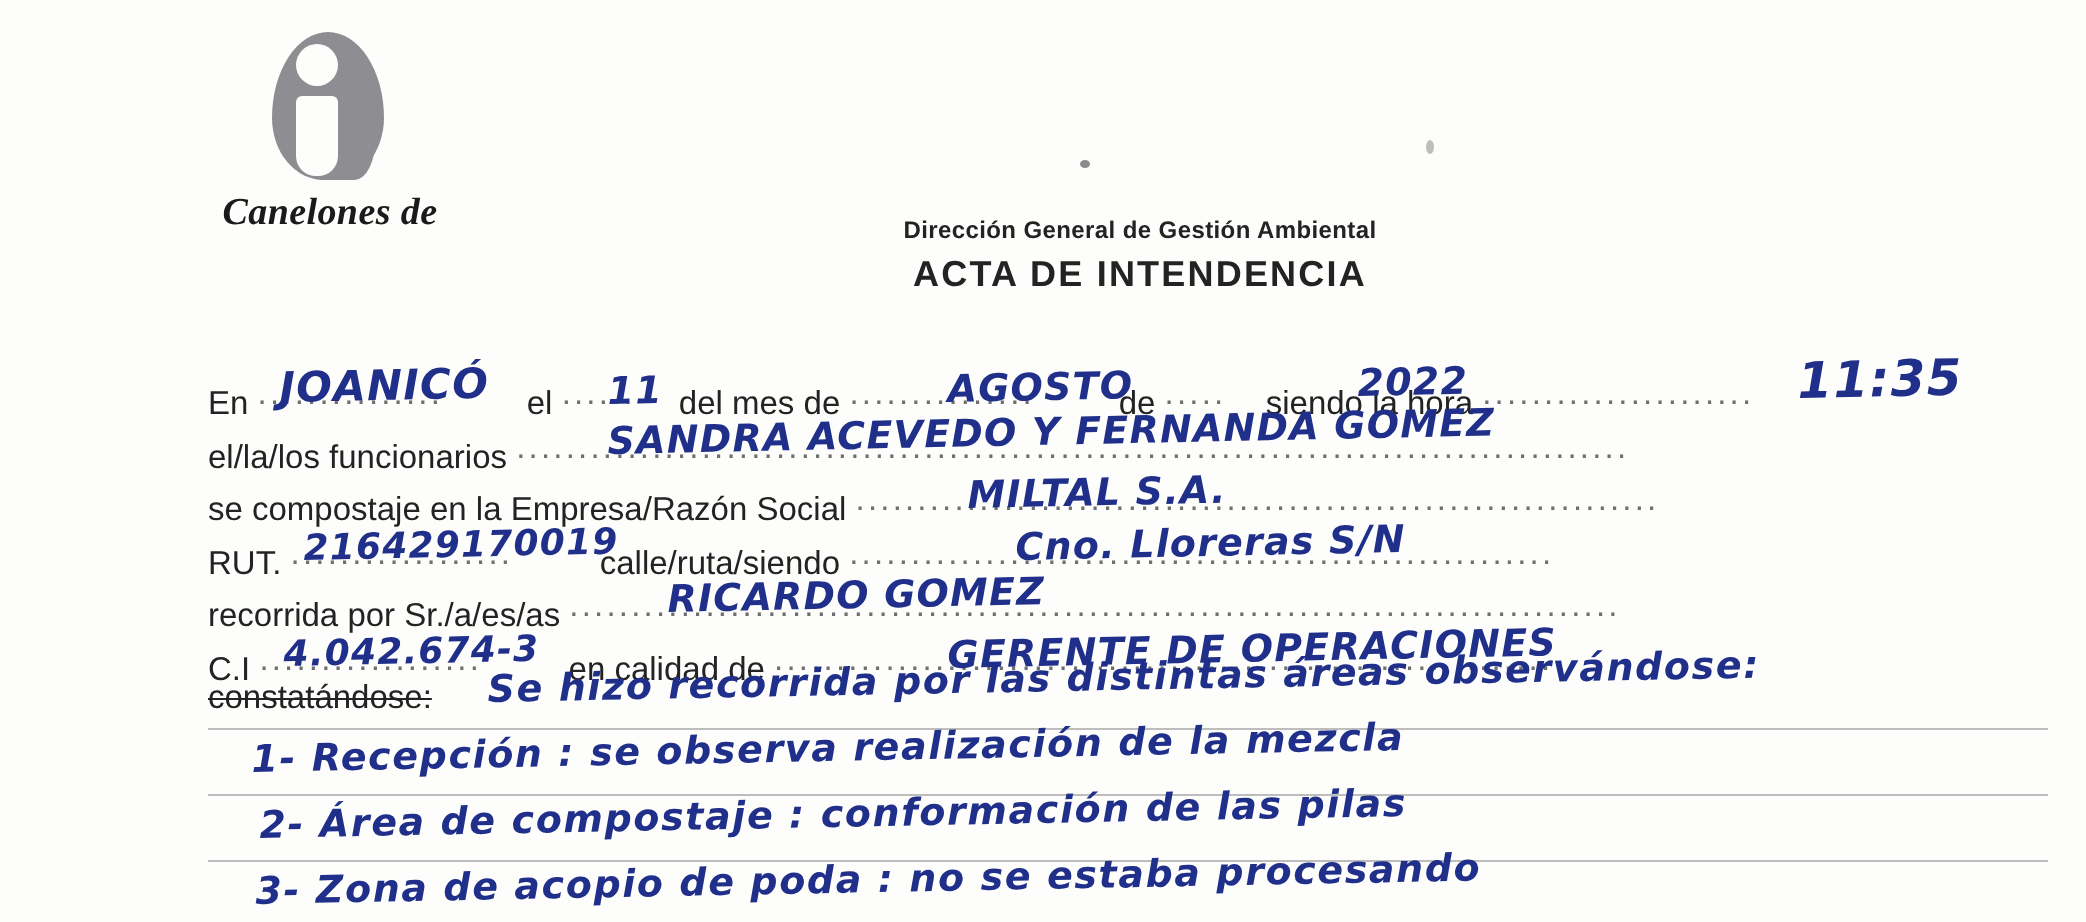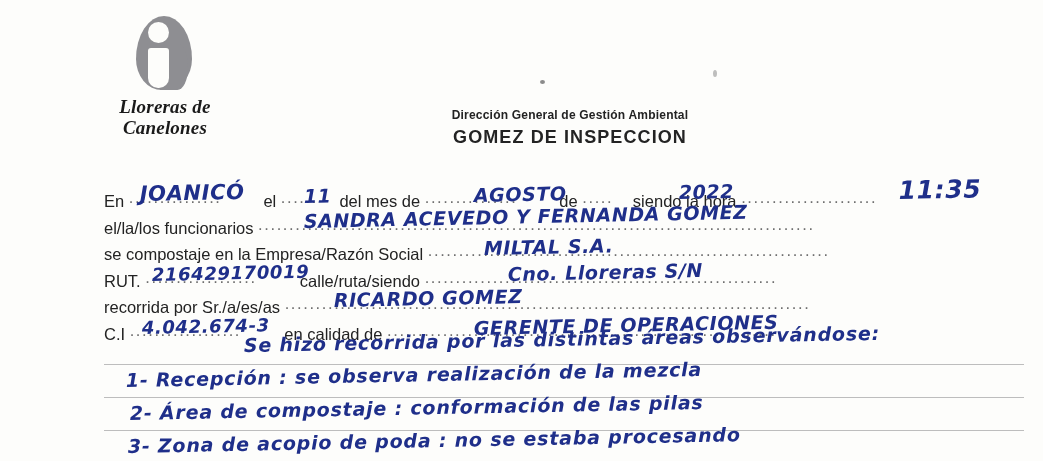--- a/index.html
+++ b/index.html
@@ -202,27 +202,26 @@
   <div class="speck" style="left:540px; top:80px; width:5px; height:4px;"></div>
   <div class="speck" style="left:713px; top:70px; width:4px; height:7px; opacity:.55;"></div>
 
   <div class="logo-block">
     <div class="logo-mark">
       <div class="blob"></div>
       <div class="tail"></div>
       <div class="dot"></div>
       <div class="stem"></div>
     </div>
-    <div class="logo-text">Lloreras de</div>
-    <div class="logo-text">Canelones</div>
+    <div class="logo-text">Canelones de</div>
   </div>
 
   <div class="doc-header">
     <div class="h2">Dirección General de Gestión Ambiental</div>
-    <div class="h3">GOMEZ DE  INSPECCION</div>
+    <div class="h3">ACTA DE  INTENDENCIA</div>
   </div>
 
   <div class="form-body">
 
     <div class="form-line">
       <span class="printed">En</span>
       <span class="dots" style="width:130px;">...............</span>
       <span class="printed">el</span>
       <span class="dots" style="width:54px;">......</span>
       <span class="printed">del mes de</span>
@@ -272,20 +271,21 @@
       <span class="printed">en calidad de</span>
       <span class="dots" style="width:470px;">...............................................................</span>
       <span class="hw" style="left:38px; top:-4px; font-size:18px;">4.042.674-3</span>
       <span class="hw" style="left:370px; top:-4px; font-size:19px;">GERENTE DE OPERACIONES</span>
     </div>
   </div>
 
   <div class="free-area">
 
     <div class="free-line">
+      <span class="strike">constatándose:</span>
       <span class="hw-free" style="left:140px; top:-4px;">Se hizo recorrida por las distintas áreas observándose:</span>
       <div class="baseline" style="top:26px; width:920px;"></div>
     </div>
 
     <div class="free-line">
       <span class="hw-free" style="left:22px; top:-2px;">1- Recepción : se observa realización de la mezcla</span>
       <div class="baseline" style="top:26px; width:920px;"></div>
     </div>
 
     <div class="free-line">

